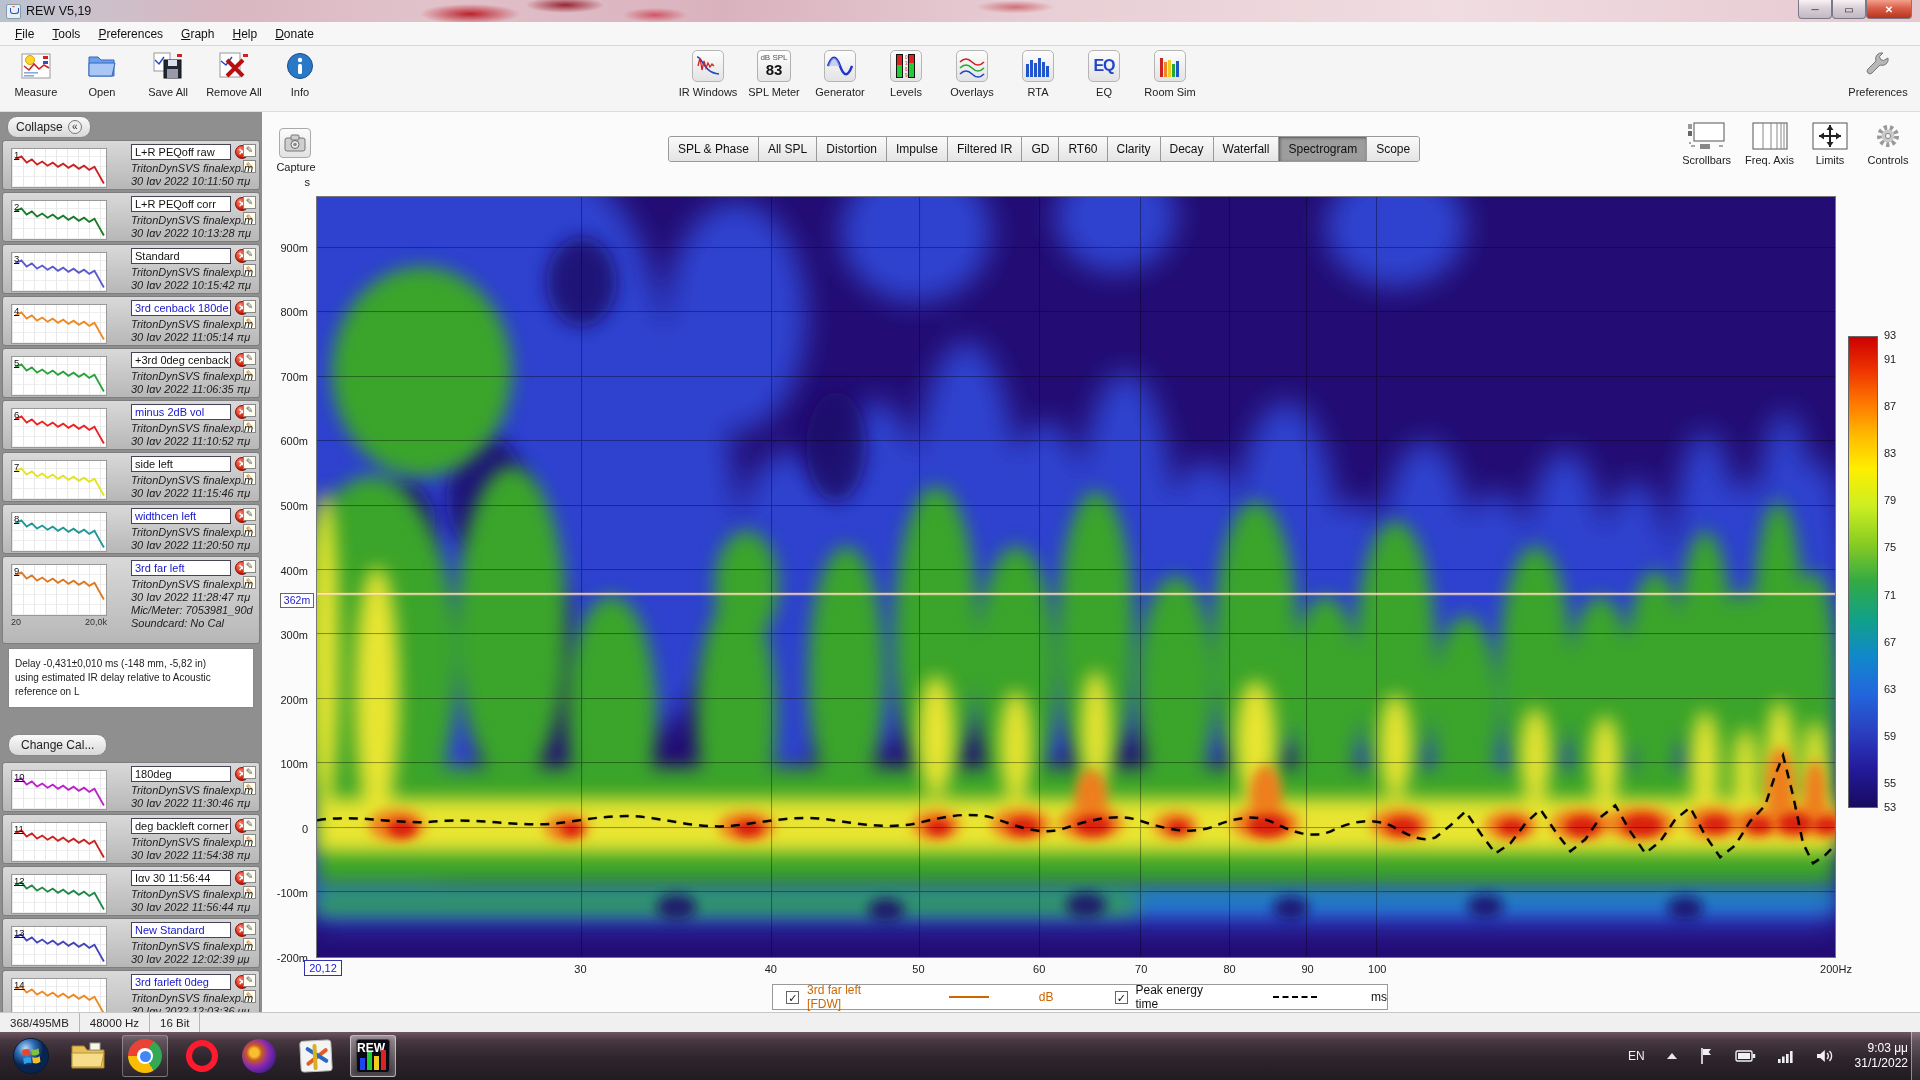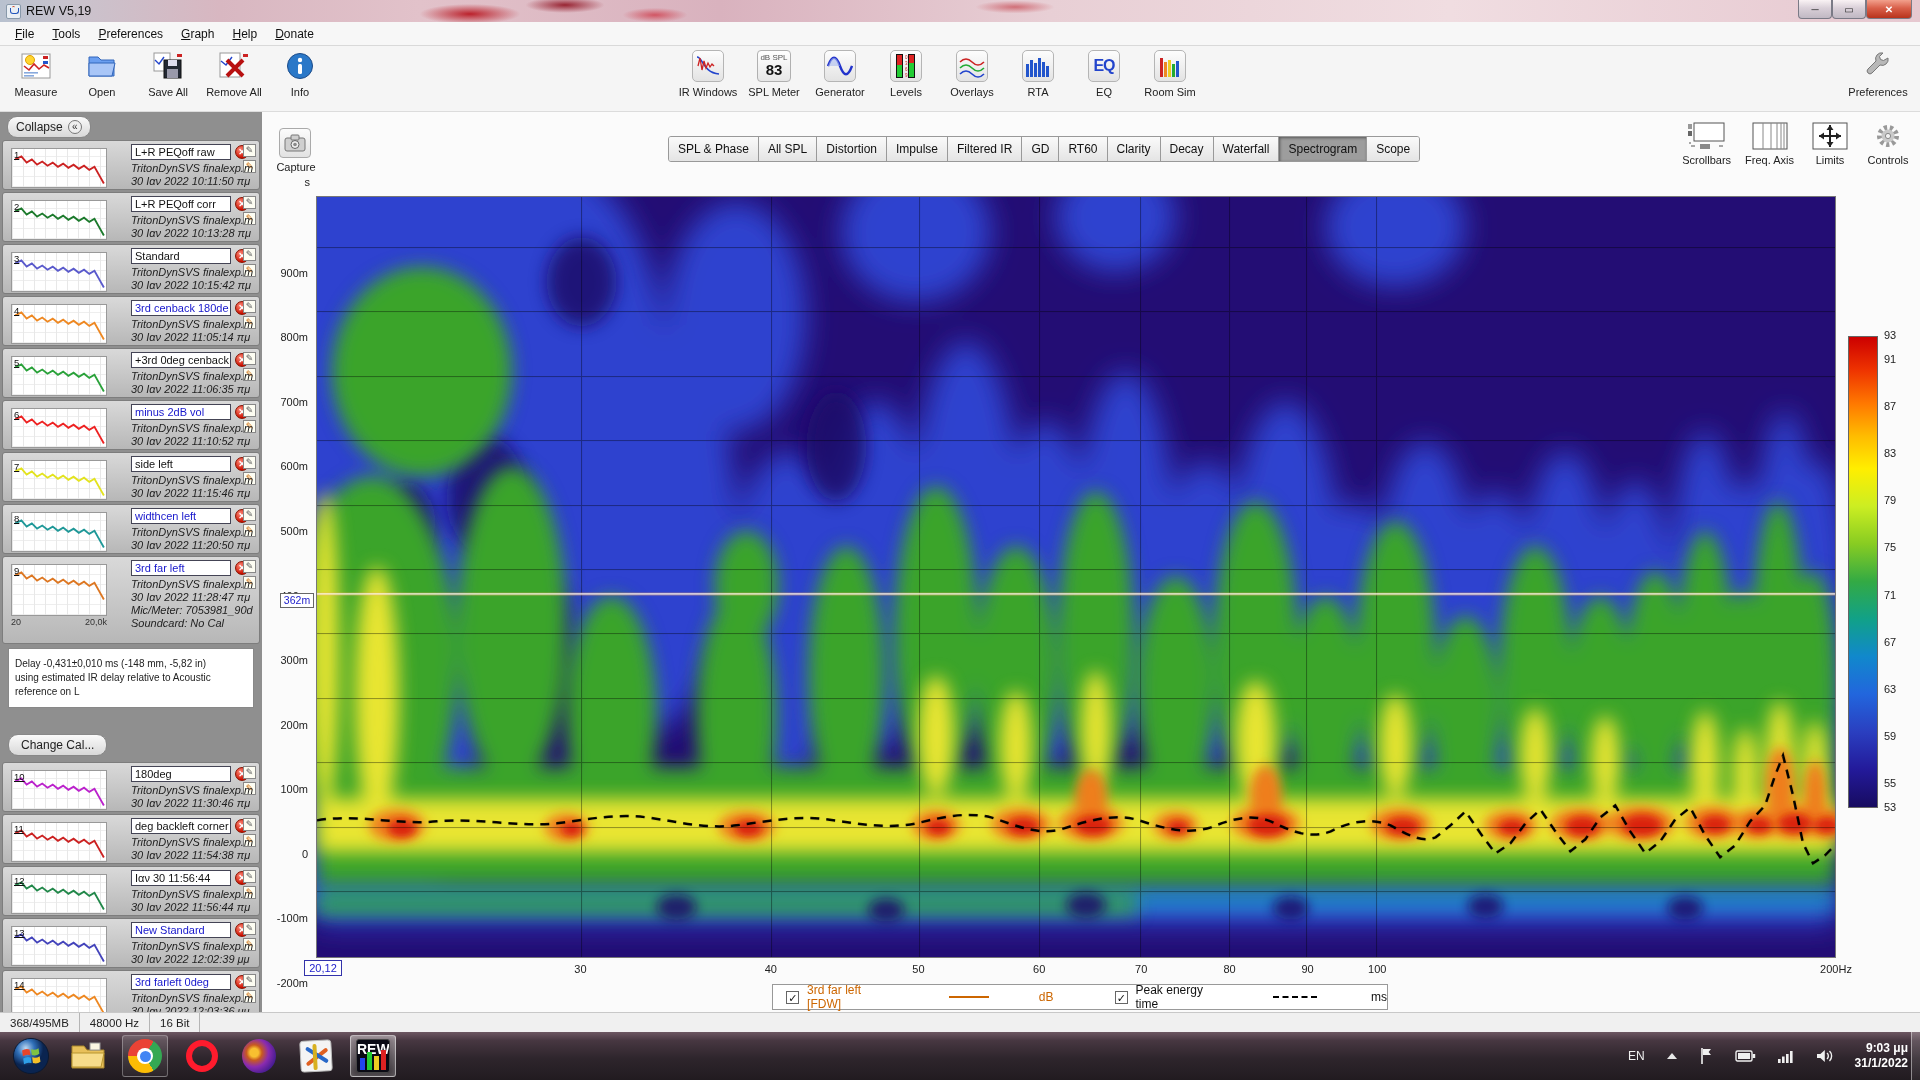--- a/index.html
+++ b/index.html
@@ -96,21 +96,21 @@
   .tab:last-child { border-right:none; }
   .tab.active { background:#9d9d9d; box-shadow:inset 1px 1px 3px rgba(0,0,0,.45); }
   #graph-rightbtns { position:absolute; right:10px; top:8px; display:flex; gap:14px; }
   .grb { display:flex; flex-direction:column; align-items:center; }
   .grb .gicon { width:44px; height:32px; display:flex; align-items:center; justify-content:center; }
   .grb .glabel { font-size:11px; color:#222; margin-top:2px; white-space:nowrap; }
 
   
   #plot { position:absolute; left:54px; top:84px; width:1520px; height:762px; border:1px solid #777; background:#230d74; }
   #plot svg { position:absolute; inset:0; width:100%; height:100%; }
-  .ytick { position:absolute; right:1608px; width:46px; text-align:right; font-size:11px; color:#222;margin-top:25px; }
+  .ytick { position:absolute; right:1608px; width:46px; text-align:right; font-size:11px; color:#222; }
   .xtick { position:absolute; top:851px; font-size:11px; color:#222; transform:translateX(-50%); white-space:nowrap; }
   #ycursor { position:absolute; left:18px; top:481px; width:34px; height:15px; background:#fff; border:1px solid #666;
     font-size:10.5px; color:#2222cc; text-align:center; line-height:13px; }
   #xcursor { position:absolute; left:42px; top:848px; width:38px; height:16px; background:#fff; border:1px solid #3333aa;
     font-size:11px; color:#2222cc; text-align:center; line-height:14px; }
   #colorbar { position:absolute; left:1586px; top:224px; width:30px; height:472px; border:1px solid #666;
     background:linear-gradient(180deg,#cc0000 0%,#ee3300 7%,#ff7700 14%,#ffbb00 21%,#ffee00 28%,#ccee22 36%,#88cc22 44%,#33aa44 52%,#11a188 60%,#1188cc 68%,#2266dd 76%,#2a3fc0 84%,#231a9a 92%,#170b60 100%); }
   .cbtick { position:absolute; left:1622px; font-size:11px; color:#222; }
 
   #legend { position:absolute; left:510px; top:872px; width:616px; height:26px; background:#fff; border:1px solid #999;
@@ -127,21 +127,21 @@
 
   
   #taskbar { position:absolute; left:0; top:1032px; width:1920px; height:48px;
     background:linear-gradient(180deg,#6d5762 0%,#473741 18%,#2e252c 55%,#211b20 100%); }
   .tkslot { position:absolute; top:3px; width:46px; height:42px; border-radius:3px;
     display:flex; align-items:center; justify-content:center; }
   .tkslot.running { border:1px solid rgba(255,255,255,.30); background:linear-gradient(180deg,rgba(255,255,255,.16),rgba(255,255,255,.04)); }
   .tkslot.active { border:1px solid rgba(255,255,255,.55); background:linear-gradient(180deg,rgba(255,255,255,.34),rgba(255,255,255,.10)); box-shadow:0 0 6px rgba(255,255,255,.25) inset; }
   #tray { position:absolute; right:12px; top:0; height:48px; display:flex; align-items:center; gap:20px; color:#fff; }
   #tray .lang { font-size:12px; color:#f0f0f0; }
-  #clock { text-align:right; font-size:12px; line-height:15px; color:#fff;font-weight:bold; }
+  #clock { text-align:right; font-size:12px; line-height:15px; color:#fff; }
   #showdesk { position:absolute; right:0; top:0; width:9px; height:48px; border-left:1px solid rgba(255,255,255,.45);
     background:linear-gradient(180deg,rgba(255,255,255,.18),rgba(255,255,255,.05)); }
 </style>
 </head>
 <body>
 
 <div id="screen">
 
   <div id="titlebar">
     <span class="java-ico"></span>
@@ -1012,21 +1012,21 @@
         </div>
         <div class="tkslot" style="left: 293px;">
           <div style="width:32px;height:32px;background:#f4f4f4;border:1px solid #bbb;border-radius:4px;position:relative;transform:rotate(-3deg);">
             <div style="position:absolute;left:3px;top:14px;width:26px;height:4px;background:#e06020;transform:rotate(-35deg);border-radius:2px;"></div>
             <div style="position:absolute;left:3px;top:12px;width:26px;height:4px;background:#2868c8;transform:rotate(35deg);border-radius:2px;"></div>
             <div style="position:absolute;left:12px;top:3px;width:4px;height:26px;background:#d8b020;border-radius:2px;"></div>
           </div>
         </div>
         <div class="tkslot active" style="left: 350px;">
           <div style="width:34px;height:34px;background:#0a0a14;border:1px solid #444;border-radius:3px;position:relative;overflow:hidden;">
-            <div style="position:absolute;top:1px;left:0;right:0;text-align:right;font-size:14px;font-weight:bold;color:#fff;">REW</div>
+            <div style="position:absolute;top:1px;left:0;right:0;text-align:left;font-size:12px;font-weight:bold;color:#fff;">REW</div>
             <div style="position:absolute;bottom:2px;left:3px;width:5px;height:12px;background:#2244ee;"></div>
             <div style="position:absolute;bottom:2px;left:10px;width:5px;height:18px;background:#22cc33;"></div>
             <div style="position:absolute;bottom:2px;left:17px;width:5px;height:14px;background:#eecc22;"></div>
             <div style="position:absolute;bottom:2px;left:24px;width:5px;height:20px;background:#dd2222;"></div>
           </div>
         </div>
       </div>
     <div id="tray">
       <span class="lang">EN</span>
       <svg width="14" height="10" viewBox="0 0 14 10">

